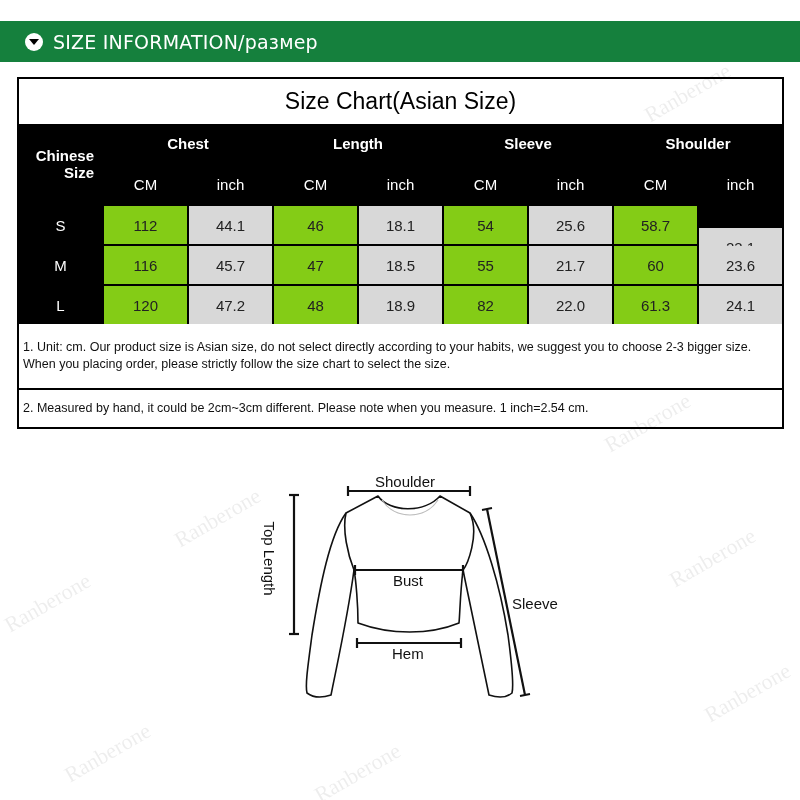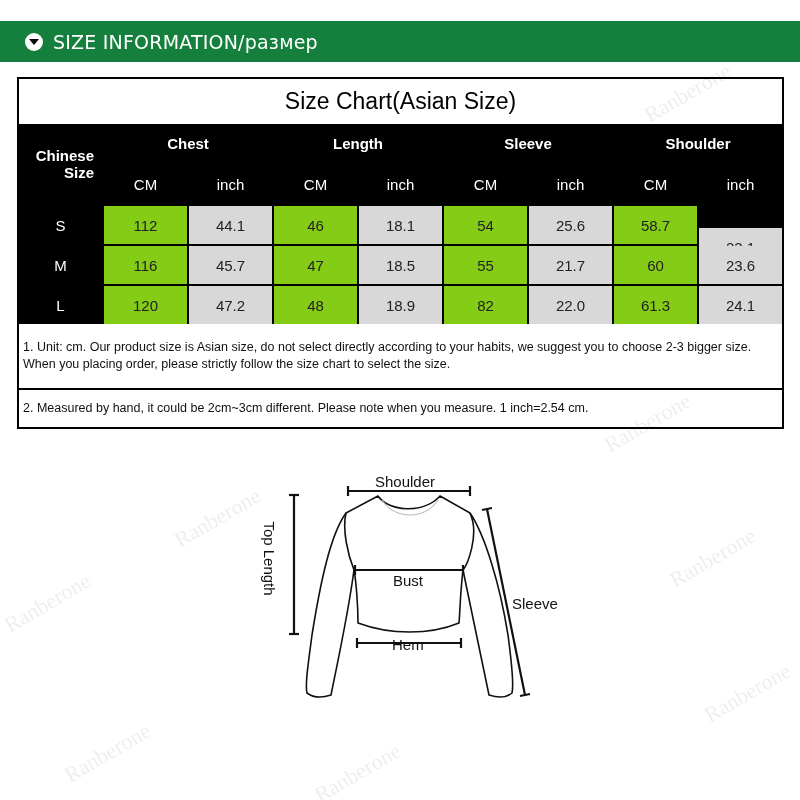--- a/index.html
+++ b/index.html
@@ -149,21 +149,21 @@
         <line x1="97" y1="173" x2="97" y2="183"></line>
         <line x1="201" y1="173" x2="201" y2="183"></line>
       <line x1="227" y1="44" x2="265" y2="230"></line>
         <line x1="222" y1="45" x2="232" y2="43"></line>
         <line x1="260" y1="231" x2="270" y2="229"></line>
     </g>
   </svg>
   <span class="dlabel" style="left:115px;top:8px;">Shoulder</span>
   <span class="dlabel" style="left:-28px;top:85px;transform:rotate(90deg);">Top Length</span>
   <span class="dlabel" style="left:133px;top:107px;">Bust</span>
-  <span class="dlabel" style="left:132px;top:171px;">Hem</span>
+  <span class="dlabel" style="left:132px;top:180px;">Hem</span>
   <span class="dlabel" style="left:252px;top:130px;">Sleeve</span>
 </div>
 
 <span class="wm" style="left:640px;top:80px;">Ranberone</span>
 <span class="wm" style="left:170px;top:505px;">Ranberone</span>
 <span class="wm" style="left:0px;top:590px;">Ranberone</span>
 <span class="wm" style="left:665px;top:545px;">Ranberone</span>
 <span class="wm" style="left:60px;top:740px;">Ranberone</span>
 <span class="wm" style="left:310px;top:760px;">Ranberone</span>
 <span class="wm" style="left:600px;top:410px;">Ranberone</span>

